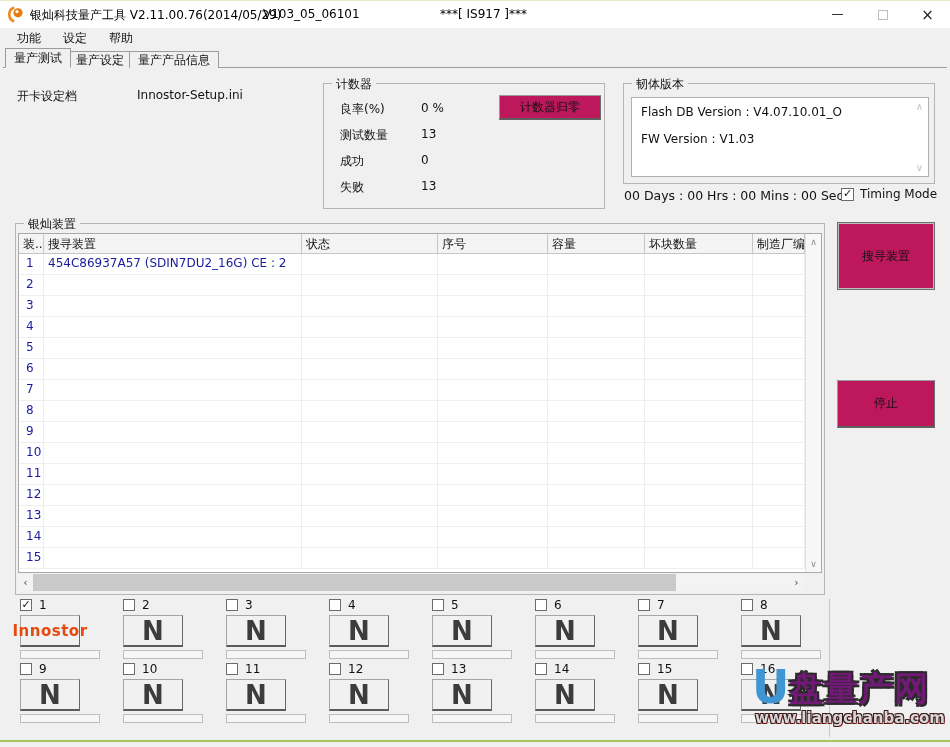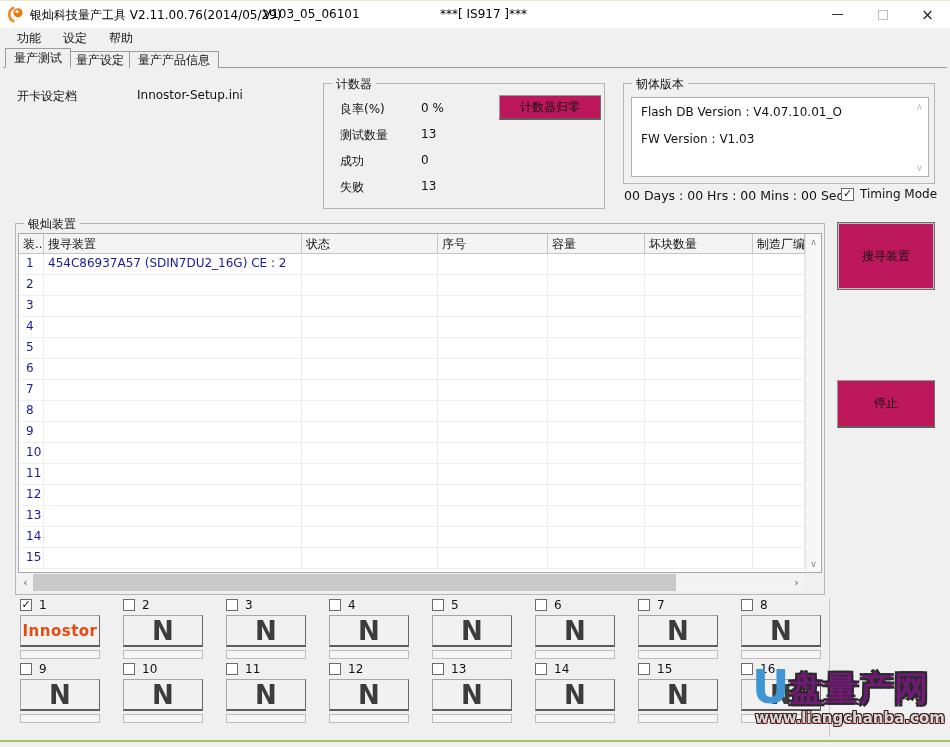--- a/index.html
+++ b/index.html
@@ -84,21 +84,21 @@
   .hs-left { left:0; } .hs-right { right:0; }
   .hs-thumb { position:absolute; left:15px; top:0; width:643px; height:17px; background:#c9c9c9; }
 
   
   .slot-grid { position:absolute; left:20px; top:597px; display:grid; grid-template-columns:repeat(8,103px);
                grid-template-rows:64px 65px; }
   .slot { position:relative; }
   .slot-top { height:16px; display:flex; align-items:center; }
   .slot-top .cb { width:12px; height:12px; }
   .slot-num { margin-left:7px; }
-  .nbtn { margin-top:2px; width:80px; height:32px; font-weight:bold; font-size:26px; color:#3c3c3c;
+  .nbtn { margin-top:2px; width:60px; height:32px; font-weight:bold; font-size:26px; color:#3c3c3c;
           background:#f1f1f1; border:1px solid #a5a5a5; border-right:1px solid #686868; border-bottom:2px solid #5c5c5c;
           display:flex; align-items:center; justify-content:center; }
   .nbtn.innostor-btn { font-size:15px; color:#e64a0e; letter-spacing:0.5px; }
   .pbar { margin-top:3px; width:80px; height:9px; background:#f6f6f6; border:1px solid #bdbdbd; }
   .grid-divider { position:absolute; left:829px; top:599px; width:1px; height:138px; background:#c9c9c9; }
 
   
   .act-btn { position:absolute; left:837px; width:98px; font-size:12px; flex-direction:column; }
   .search-btn { top:222px; height:68px; border:1px solid #6e6e6e; box-shadow:inset 0 0 0 1px #bdbdbd; }
   .start-btn { top:303px; height:66px; line-height:17px; }

